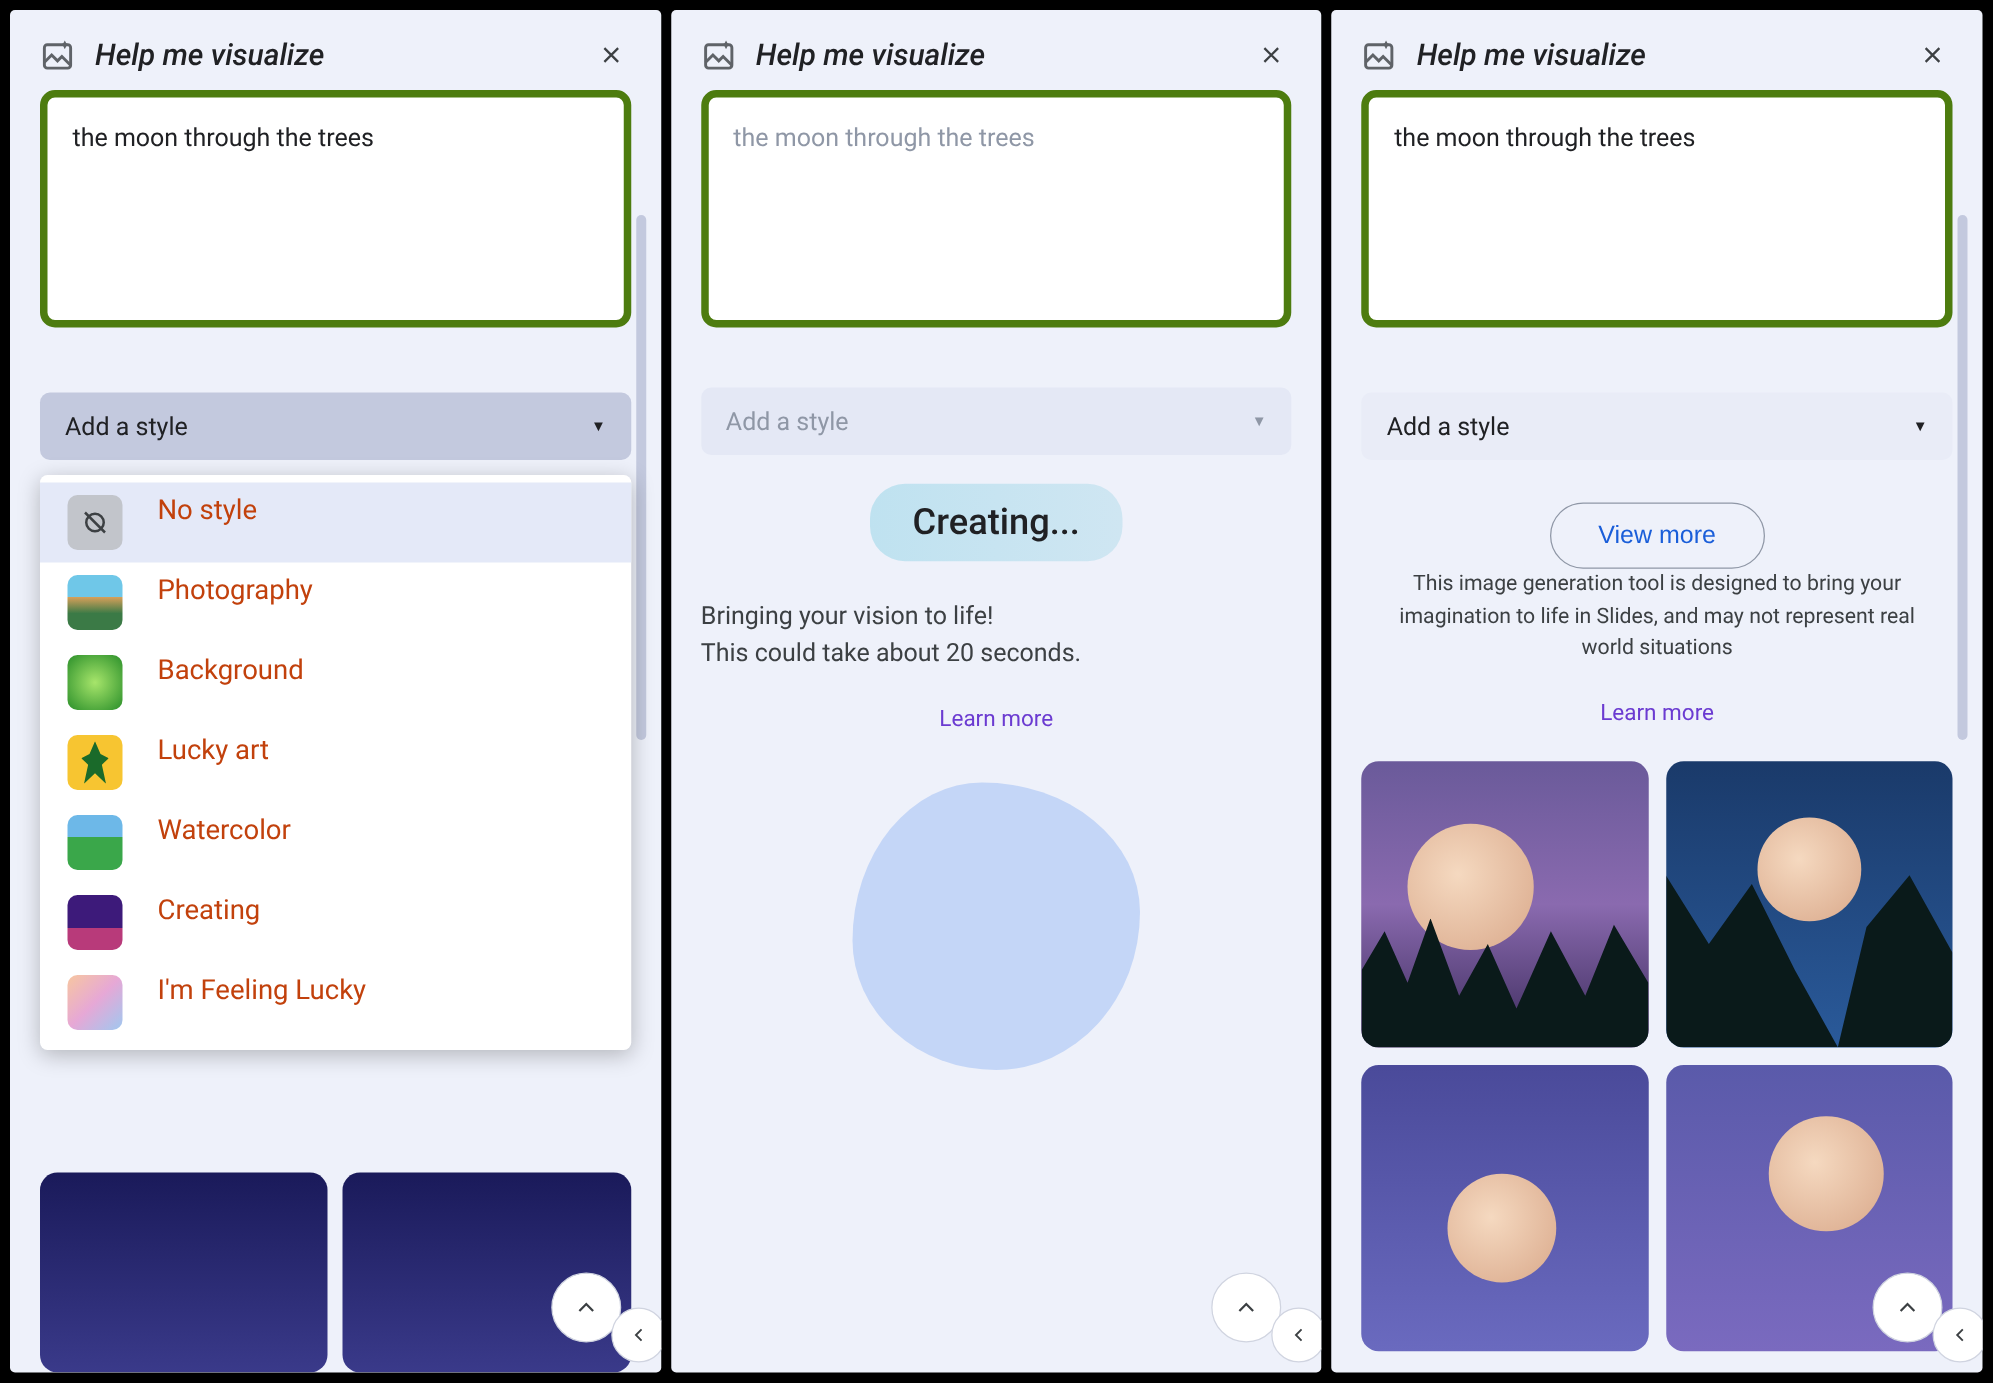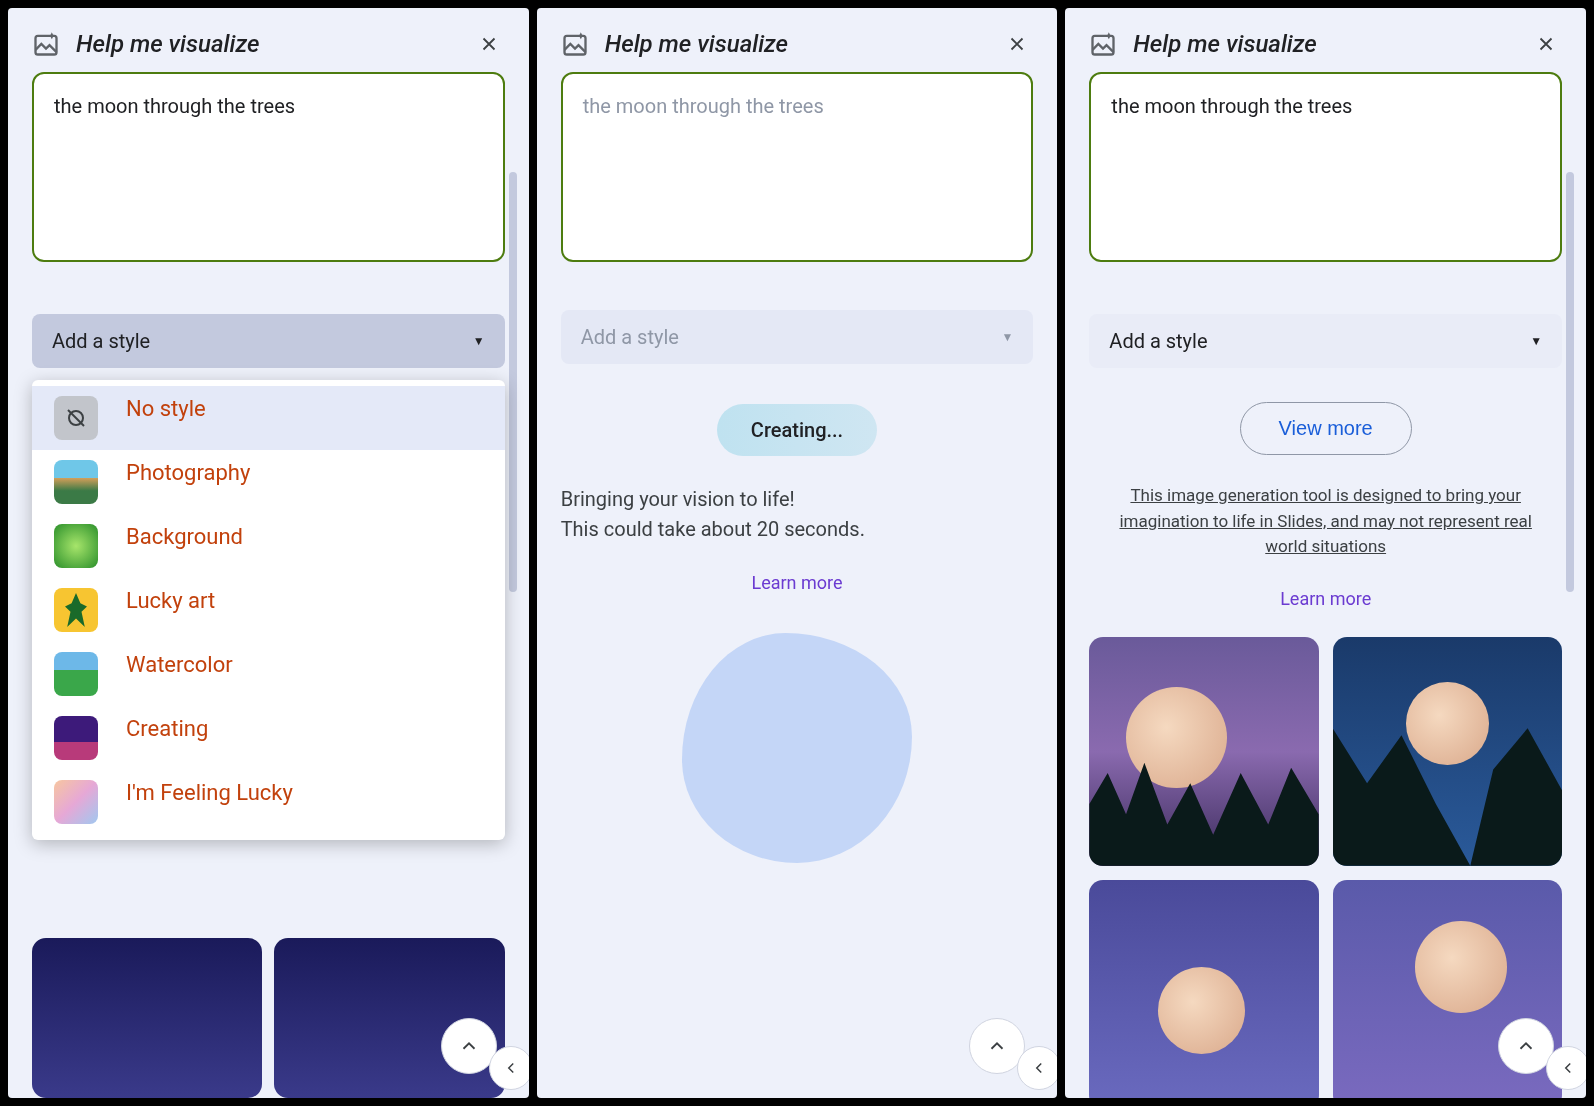--- a/index.html
+++ b/index.html
@@ -52,21 +52,21 @@
   }
   .panel-body {
     flex: 1;
     padding: 0 24px 24px 24px;
     overflow: hidden;
     position: relative;
   }
   .prompt-box {
     width: 100%;
     height: 190px;
-    border: 2px solid #4d7c0f;
+    border: 6px solid #4d7c0f;
     border-radius: 12px;
     background: #fff;
     padding: 20px;
     font-size: 20px;
     color: #202124;
     resize: none;
     font-family: inherit;
   }
   .prompt-box.placeholder { color: #8f97a6; }
   .style-select {
@@ -148,26 +148,26 @@
     background: transparent;
   }
   .scroll-thumb {
     width:100%;
     height: 100%;
     background: #c3c9de;
     border-radius: 4px;
   }
   
   .creating-pill {
-    margin: 40px auto 0 auto;
+    margin: 23px auto 0 auto;
     width: fit-content;
     padding: 14px 34px;
     border-radius: 28px;
     background: linear-gradient(90deg, #bfe2f0, #cfe6f2);
-    font-size: 20px;
+    font-size: 29px;
     font-weight: 500;
     color: #202124;
   }
   .info-lines {
     text-align: left;
     margin-top: 28px;
     font-size: 20px;
     color: #3c4043;
     line-height: 1.5;
   }
@@ -194,26 +194,24 @@
     border: 1.5px solid #8f97a6;
     border-radius: 28px;
     background: transparent;
     color: #1a5ed9;
     font-size: 20px;
     font-weight: 500;
     cursor: pointer;
   }
   .disclaimer {
     text-align:center;
-    margin-top: 28px;
     font-size: 17px;
     color: #3c4043;
     line-height: 1.5;
     padding: 0 8px;
-    text-decoration: underline;
   }
   .result-grid {
     margin-top: 28px;
     display: grid;
     grid-template-columns: 1fr 1fr;
     gap: 14px;
   }
   .result-img {
     aspect-ratio: 1/1;
     border-radius: 14px;

